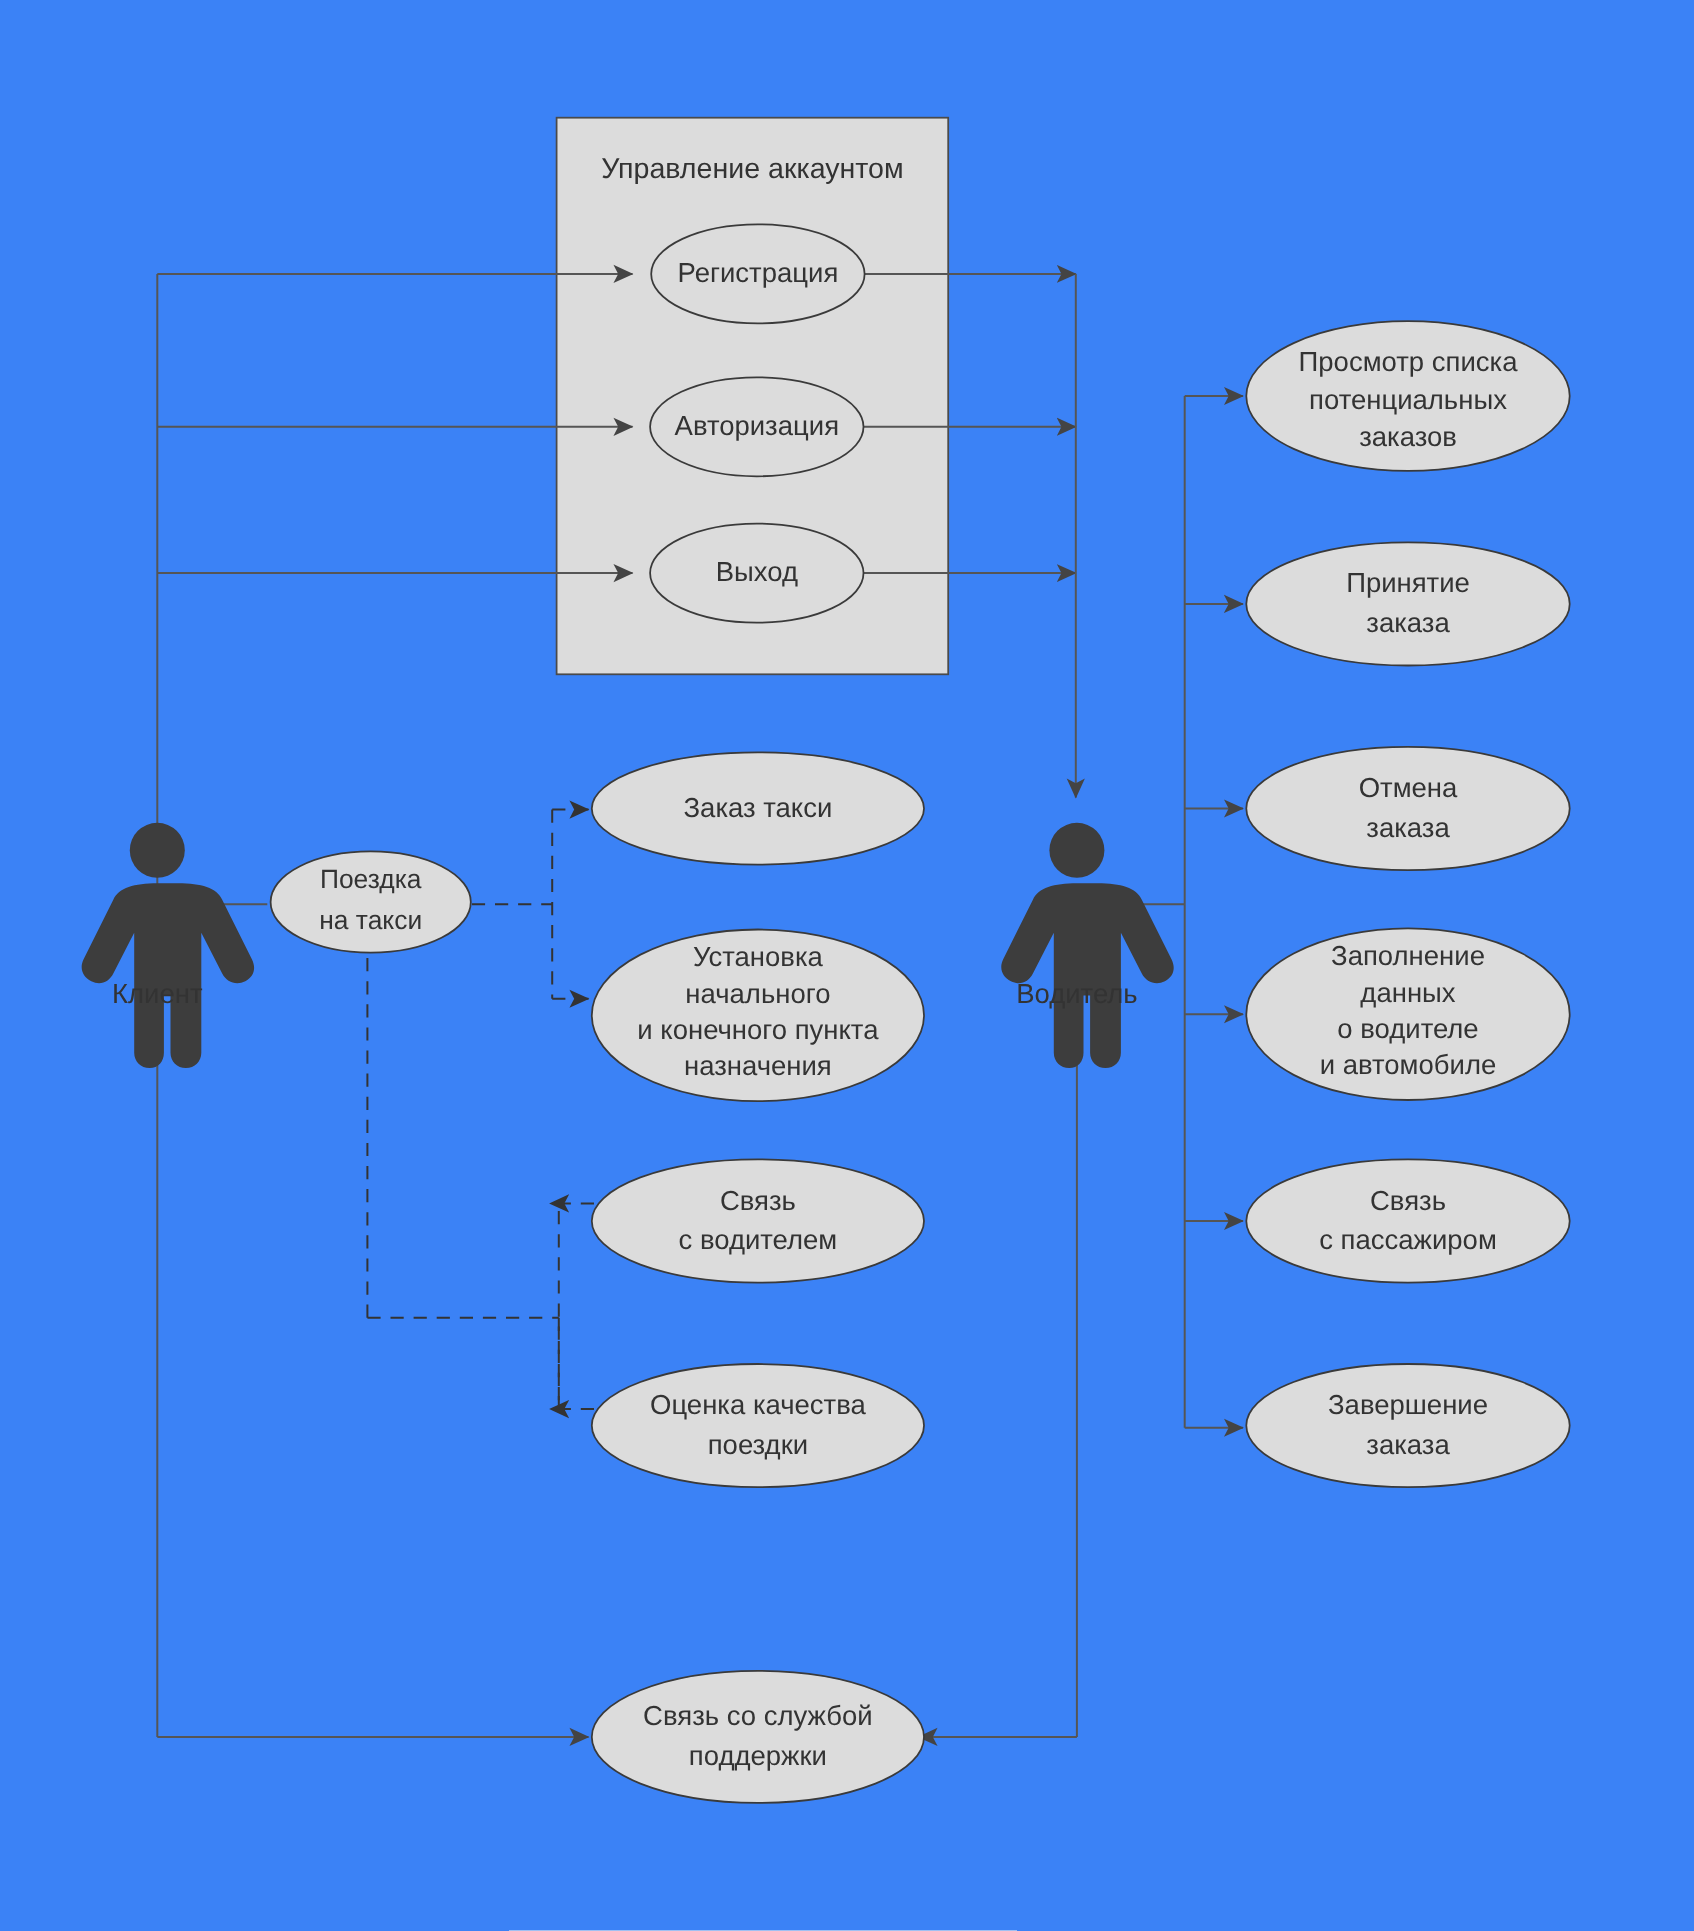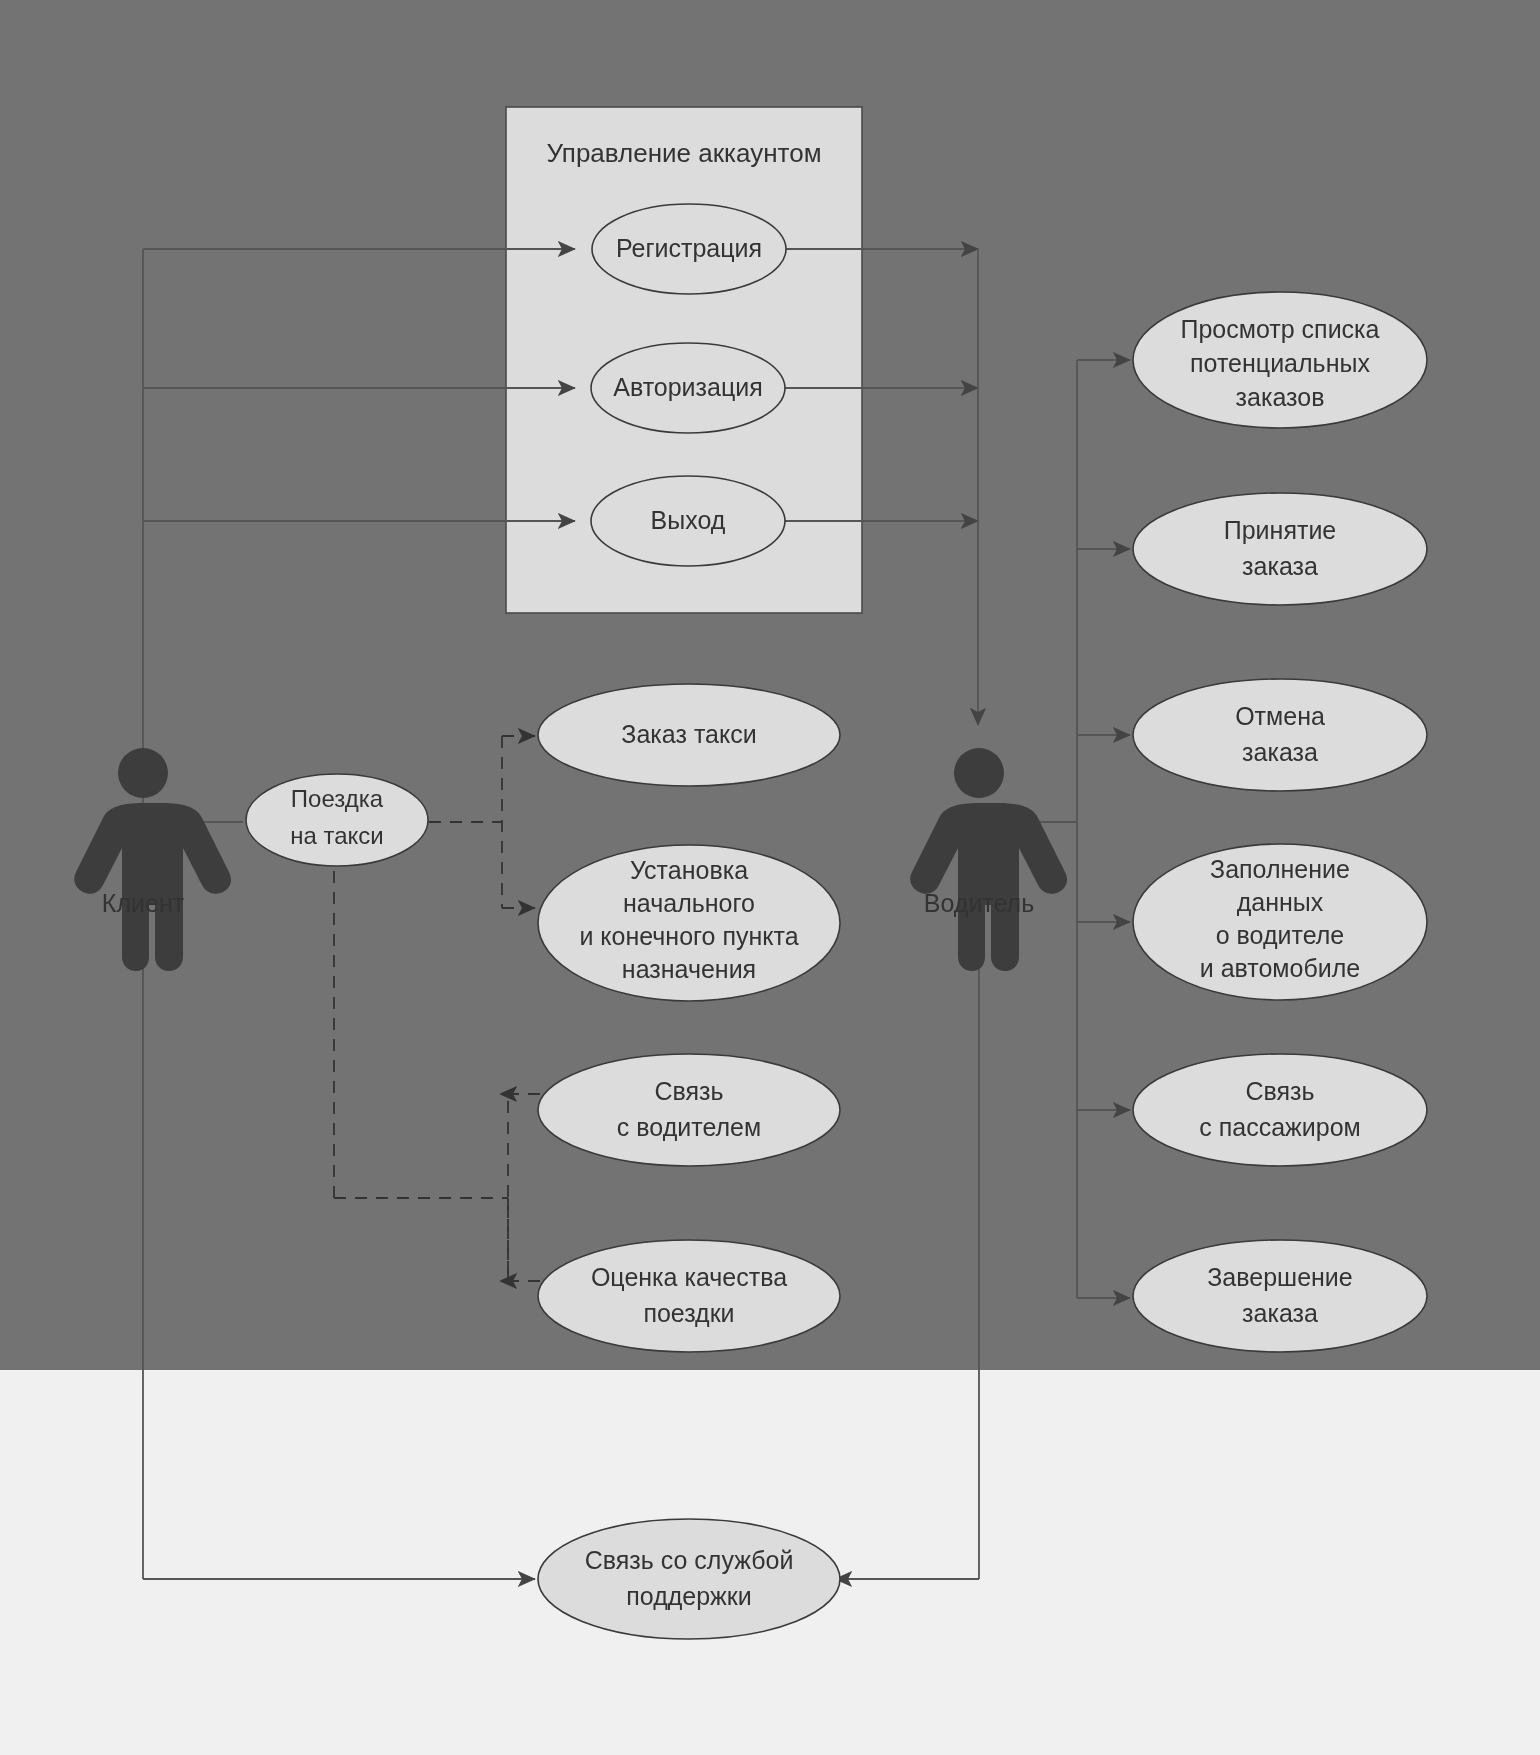--- a/index.html
+++ b/index.html
@@ -9,22 +9,22 @@
   }
   body {
     width: 1540px;
     height: 1755px;
     font-family: "Liberation Sans", sans-serif;
     overflow: hidden;
   }
   #diagram-root {
     position: relative;
     width: 1540px;
-    height: 1370px;
-    background: #737373;
+    height: 1755px;
+    background: #3b82f6;
   }
   svg.canvas {
     position: absolute;
     top: 0;
     left: 0;
     width: 1540px;
     height: 1755px;
     display: block;
   }
   .uc-ellipse {

